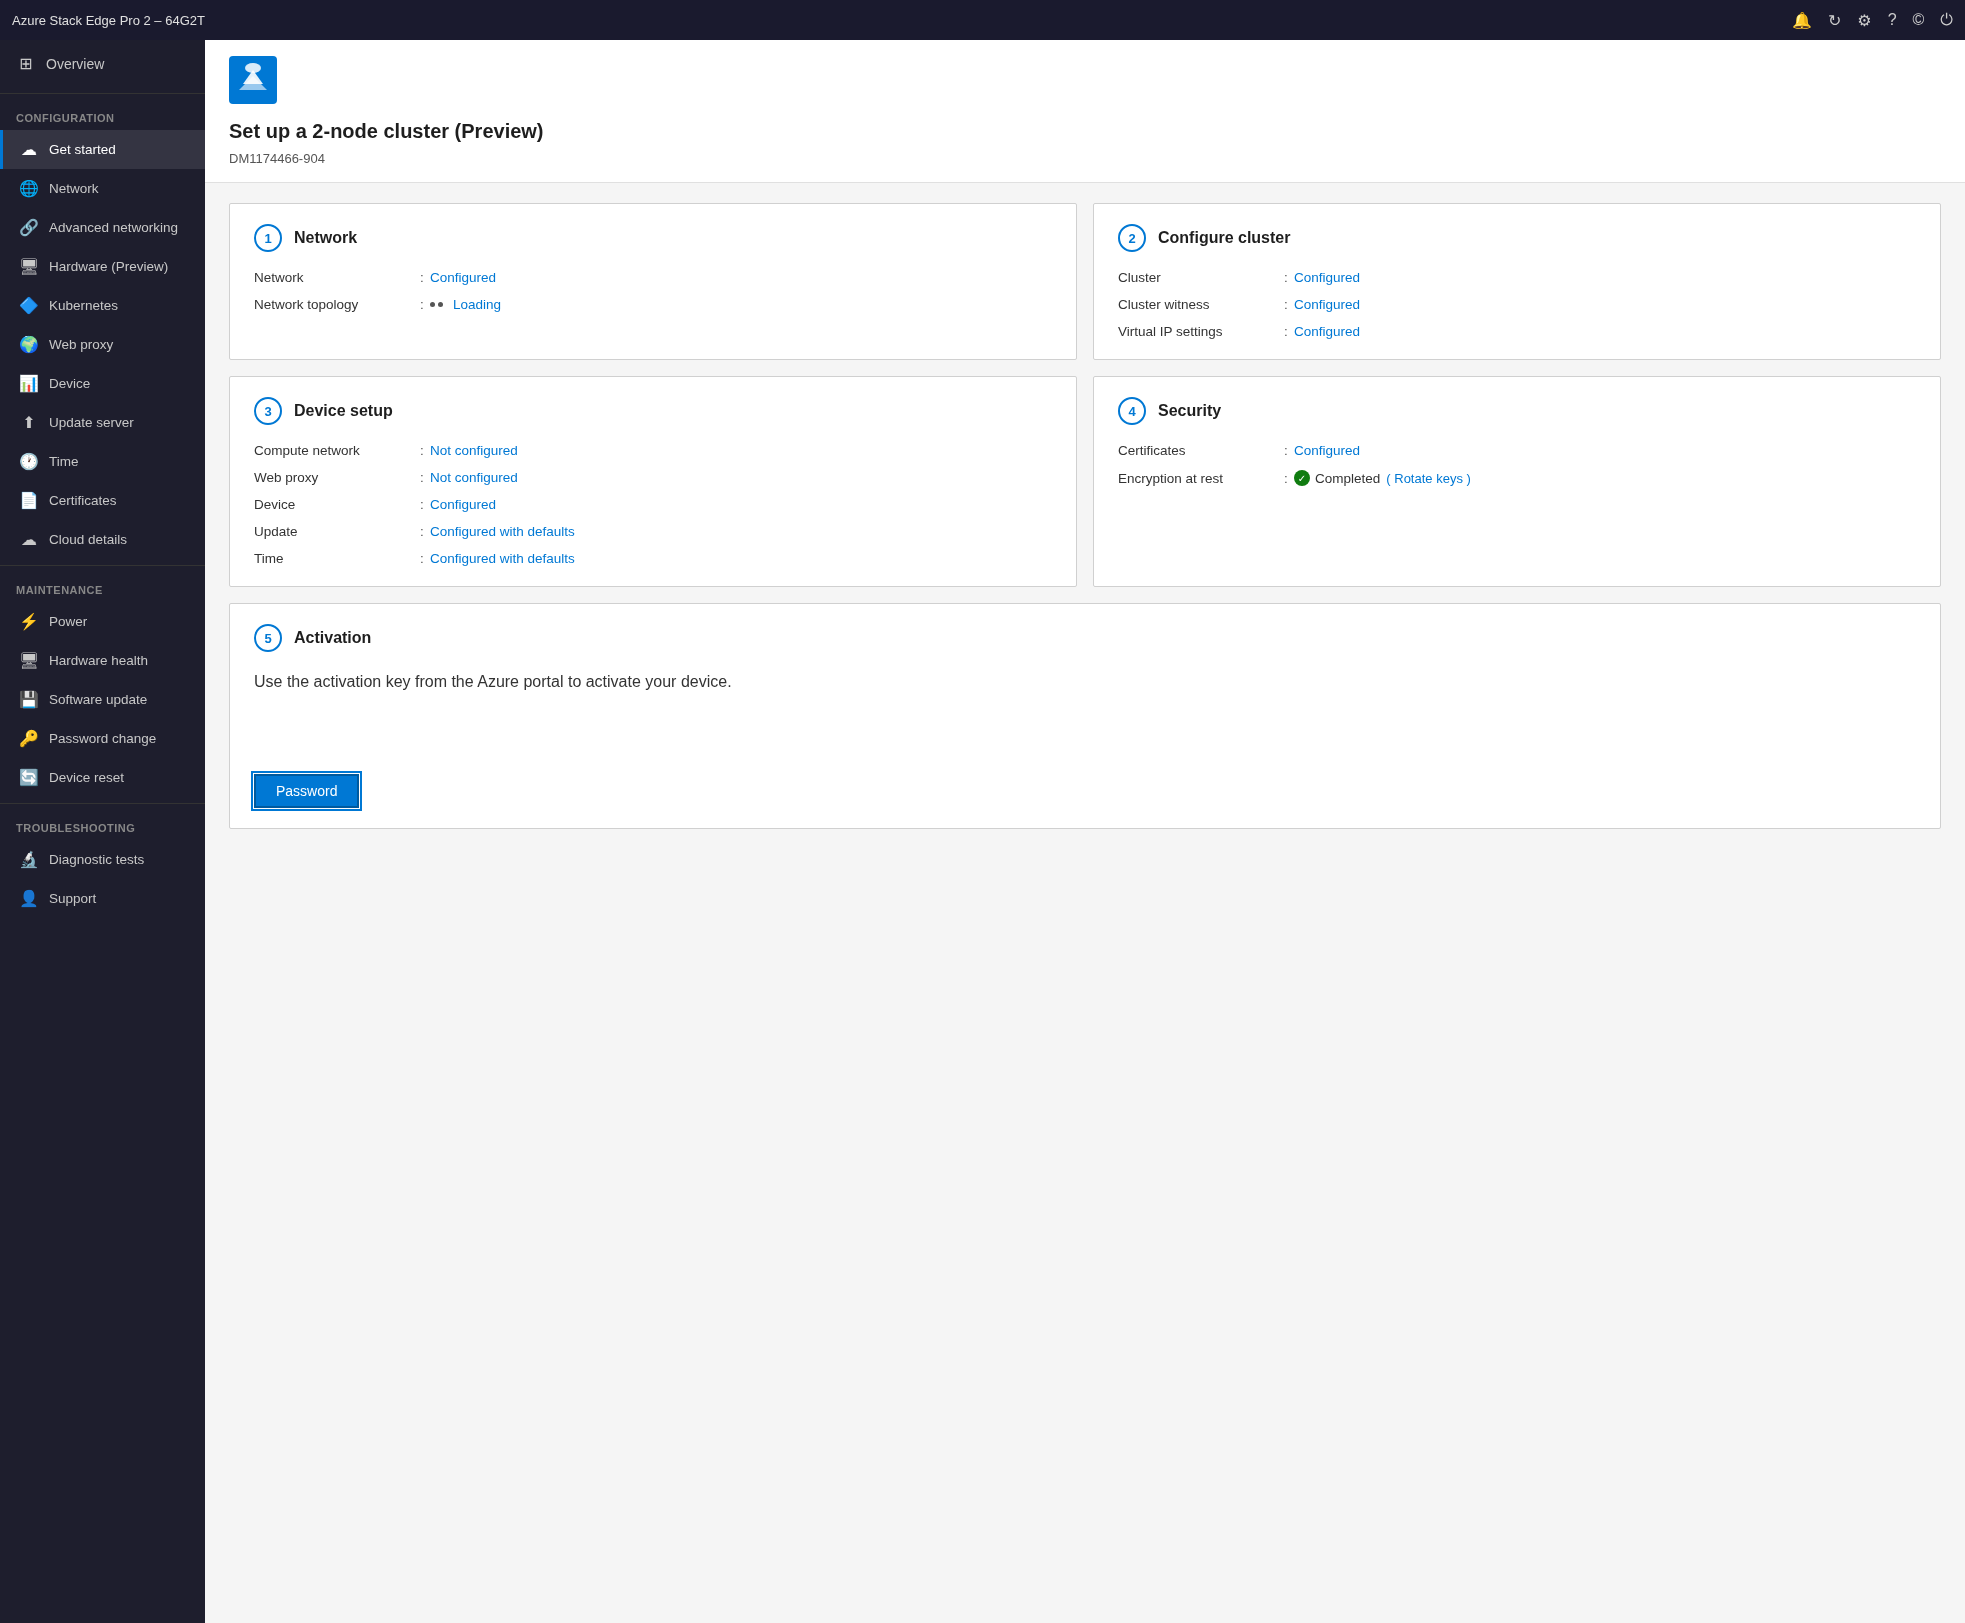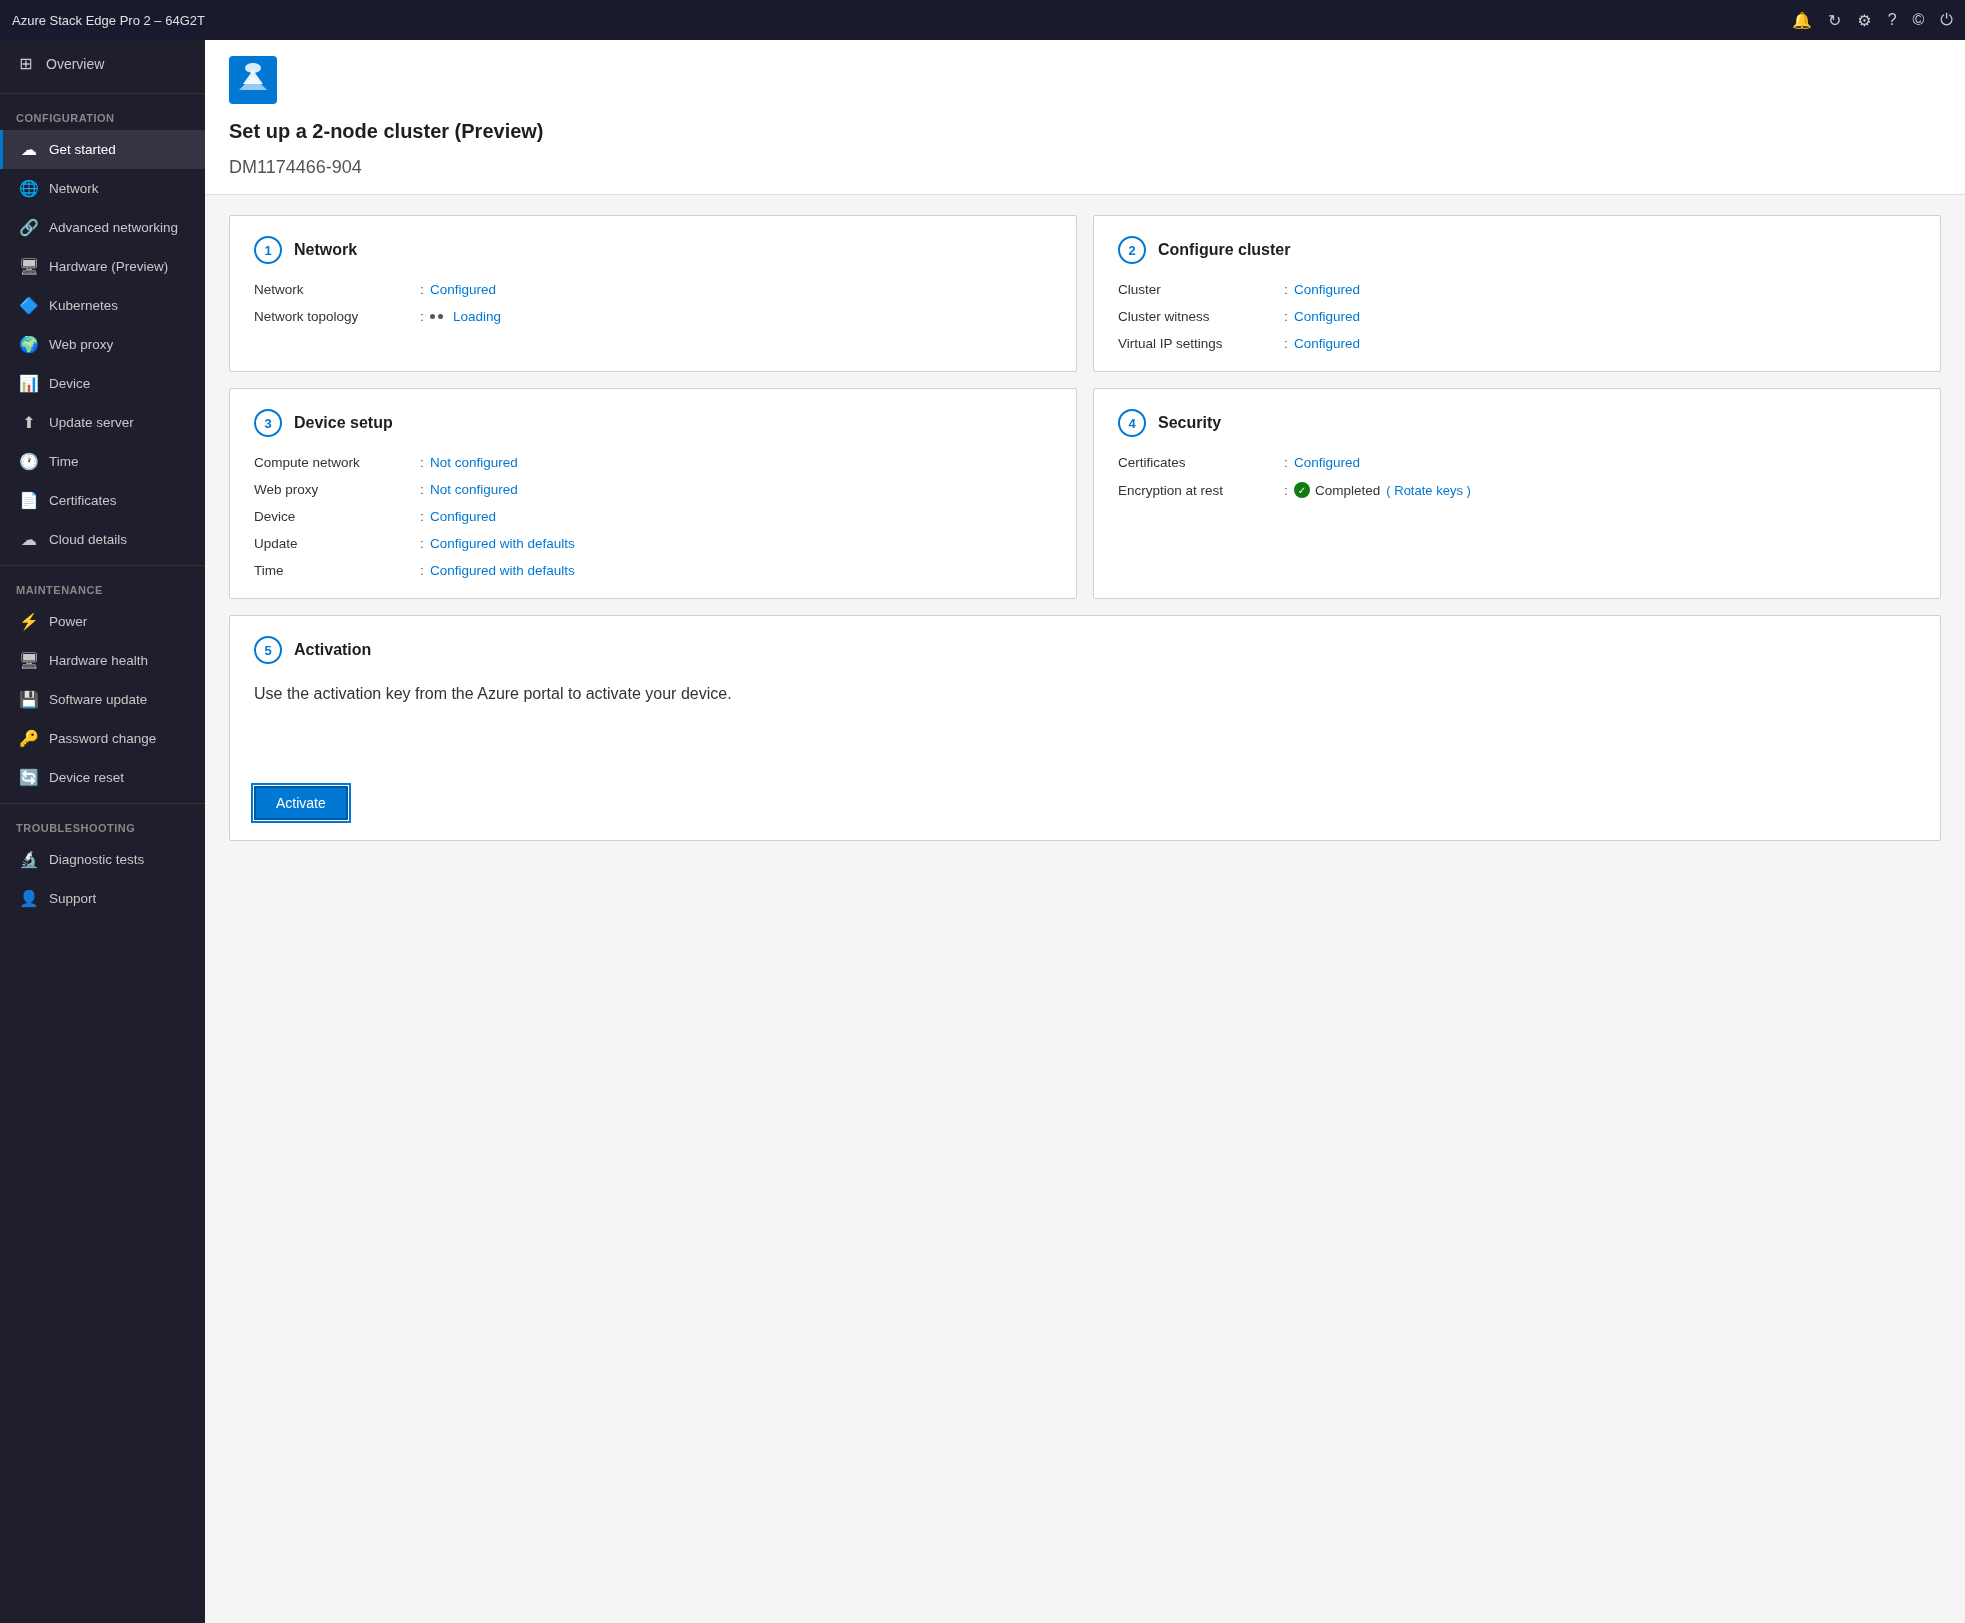--- a/index.html
+++ b/index.html
@@ -117,23 +117,23 @@
       width: 48px;
       height: 48px;
       flex-shrink: 0;
     }
     .page-header-text h1 {
       font-size: 20px;
       font-weight: 600;
       color: #1e1e1e;
     }
     .page-header-text .subtitle {
-      font-size: 18px;
+      font-size: 13px;
       color: #555;
-      margin-top: 14px;
+      margin-top: 8px;
     }
 
     
     .content-scroll {
       flex: 1;
       overflow-y: auto;
       padding: 20px 24px;
       background: #f5f5f5;
     }
 
@@ -533,21 +533,21 @@
             </span>
           </div>
         </div>
 
         <div class="card card-full">
           <div class="card-header">
             <div class="step-circle">5</div>
             <span class="card-title">Activation</span>
           </div>
           <p class="activation-desc">Use the activation key from the Azure portal to activate your device.</p>
-          <button class="activate-btn">Activate</button>
+          <button class="activate-btn">Password</button>
         </div>
 
       </div>
     </div>
 
   </div>
 
 </div>
 
 </body></html>

